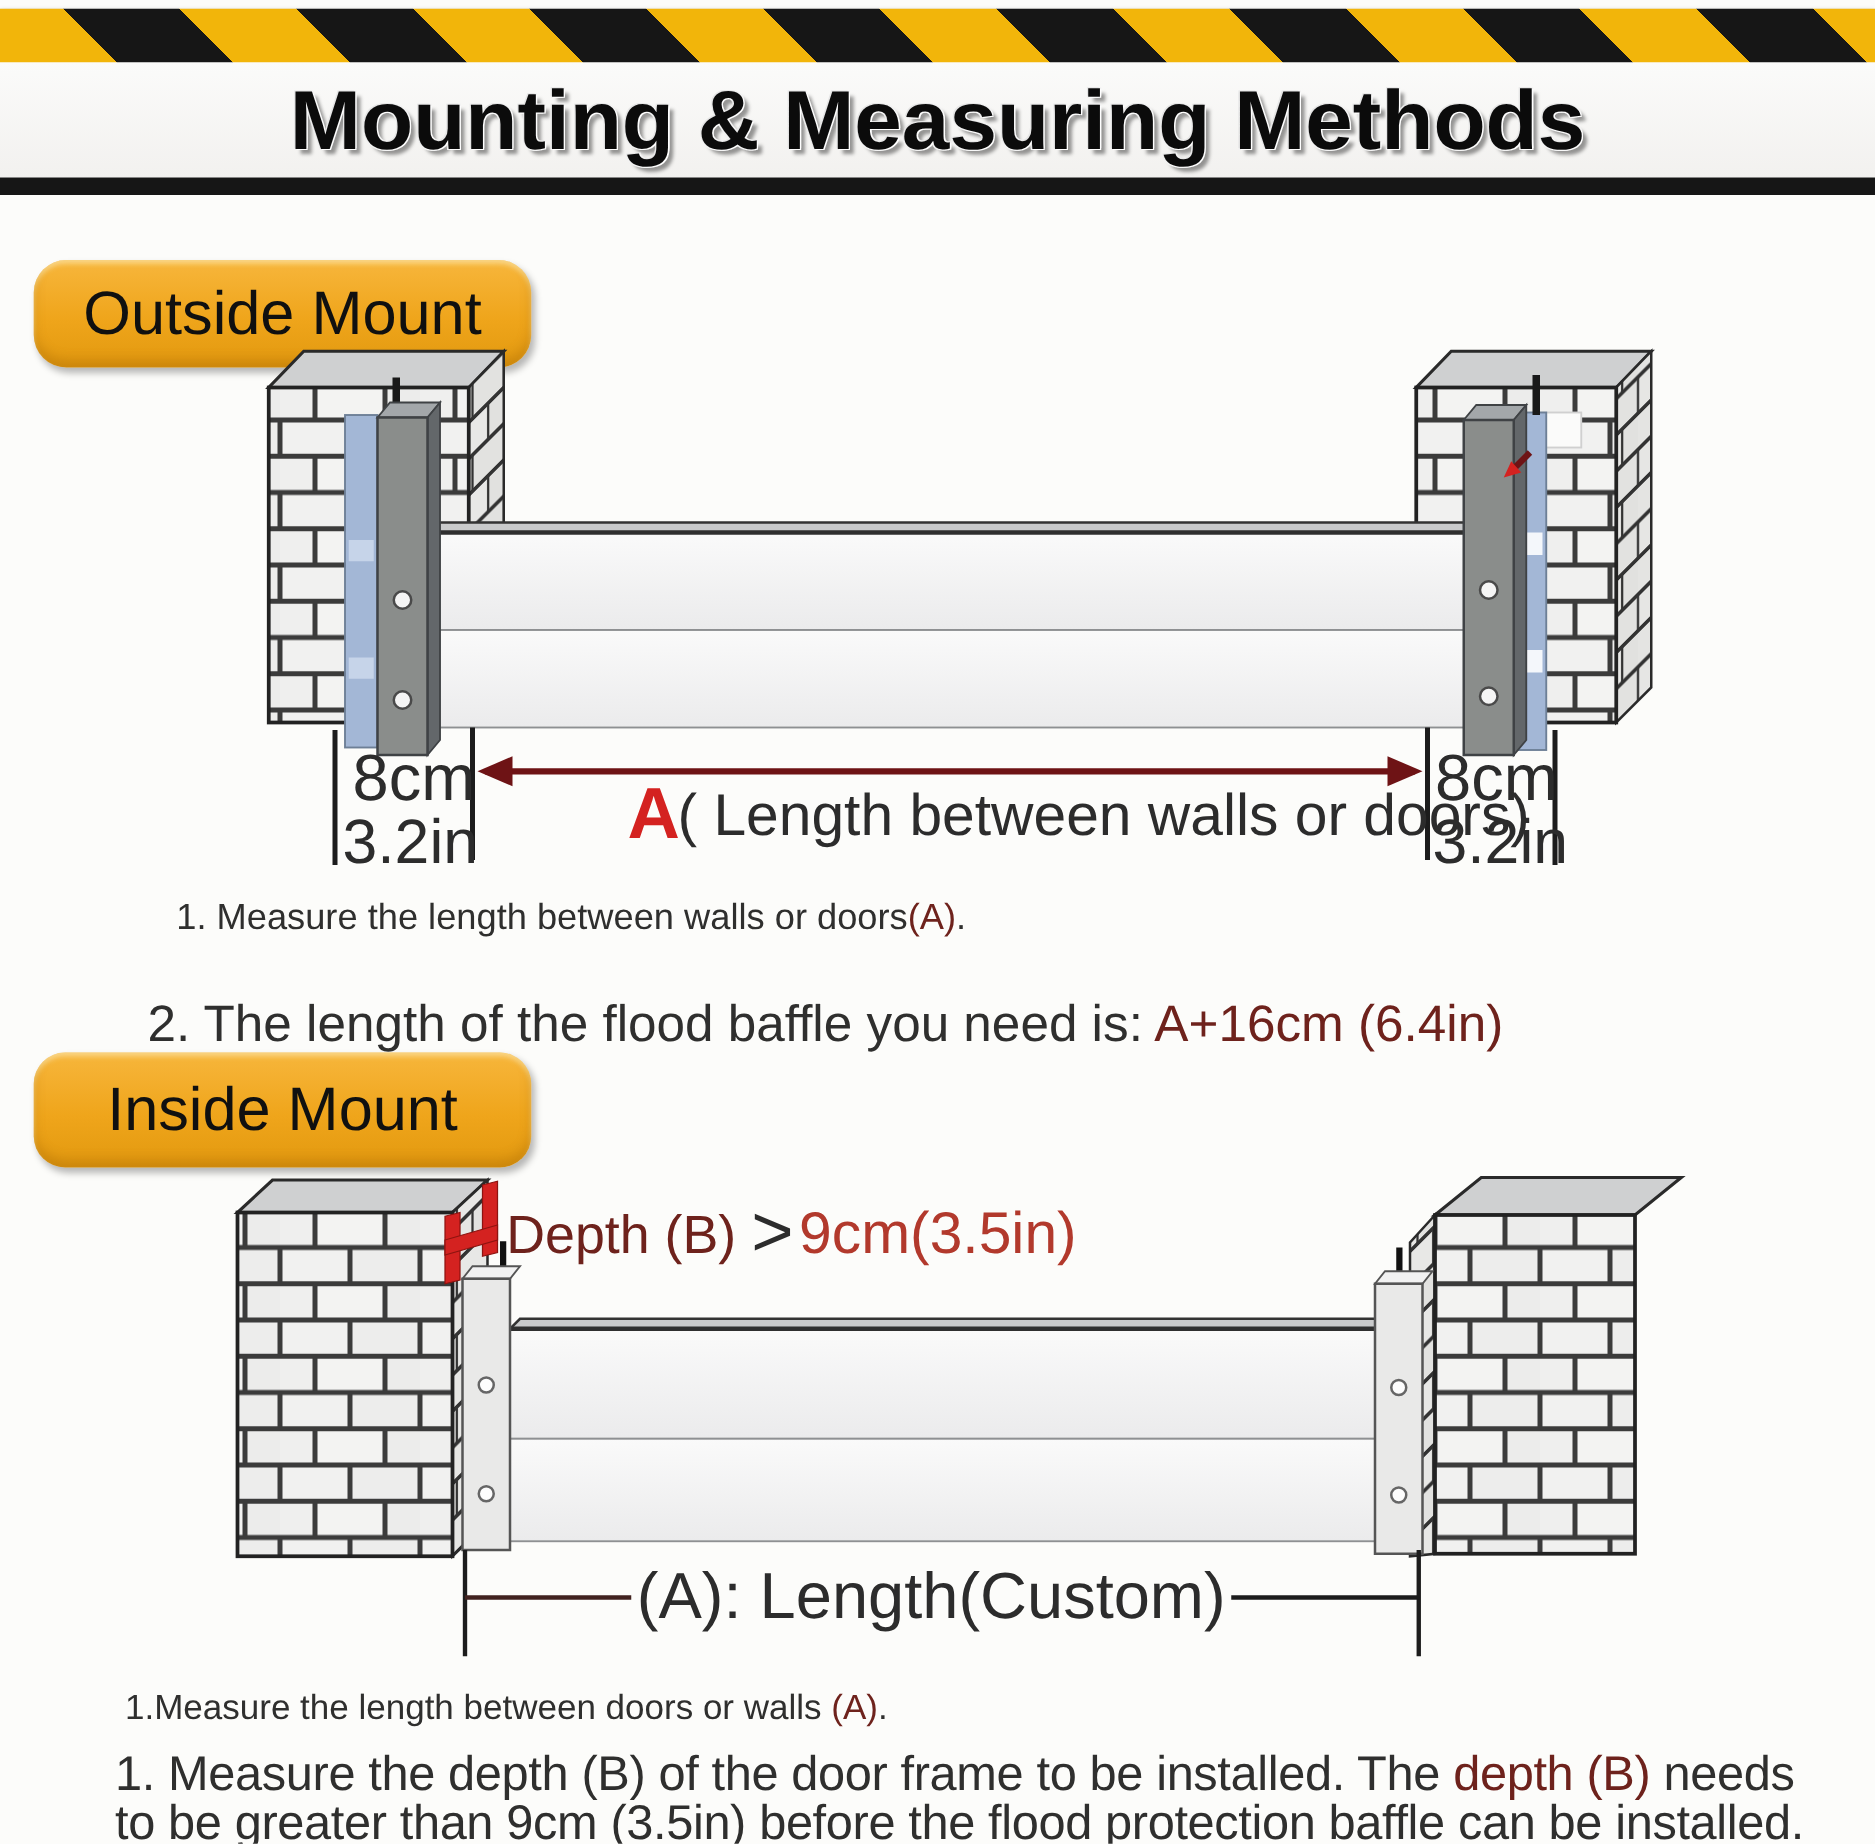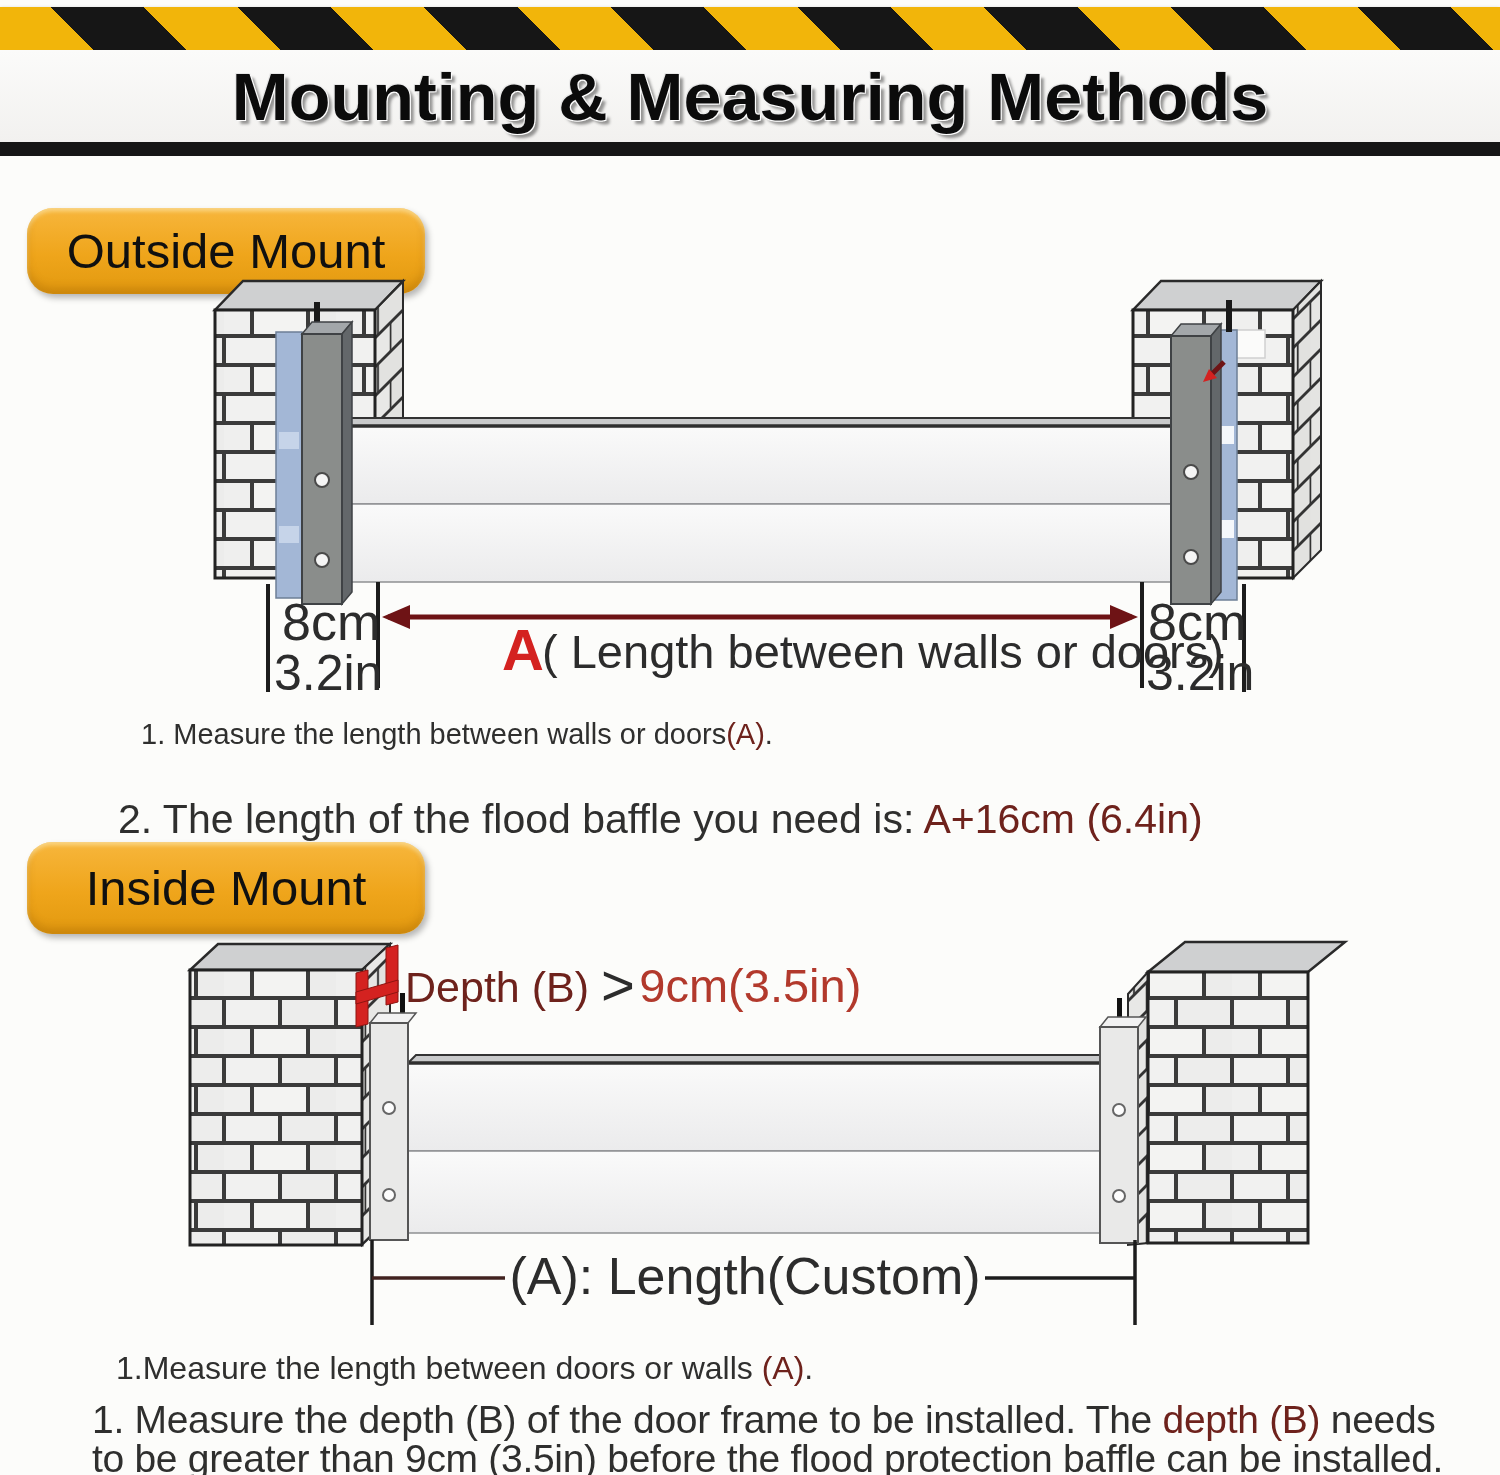--- a/index.html
+++ b/index.html
@@ -58,21 +58,21 @@
   .fill-blue-notch{fill:#c6d4e9;}
   .stroke-darkred{stroke:var(--dark-red);}
   .fill-darkred{fill:var(--dark-red);}
   .fill-red{fill:var(--red);}
   
   .steps{position:absolute;color:#2f2f2e;}
   .t-dark{color:#2f2f2e;}
   .t-maroon{color:var(--maroon);}
   #outside-step1{top:718px;left:118px;font-size:29px;margin-left:23px;}
   #outside-step2{top:771px;left:118px;font-size:41px;margin-top:25px;}
-  #inside-step1{top:1350px;left:116px;font-size:32px;}
+  #inside-step1{top:1350px;left:100px;font-size:28px;}
   #inside-step2{top:1400px;left:92px;font-size:39px;line-height:39px;
                 width:1400px;letter-spacing:-0.3px;}
 </style>
 </head>
 <body>
 
 <div class="hazard-band"></div>
 <div class="title-band">
   <div class="page-title">Mounting &amp; Measuring Methods</div>
 </div>

